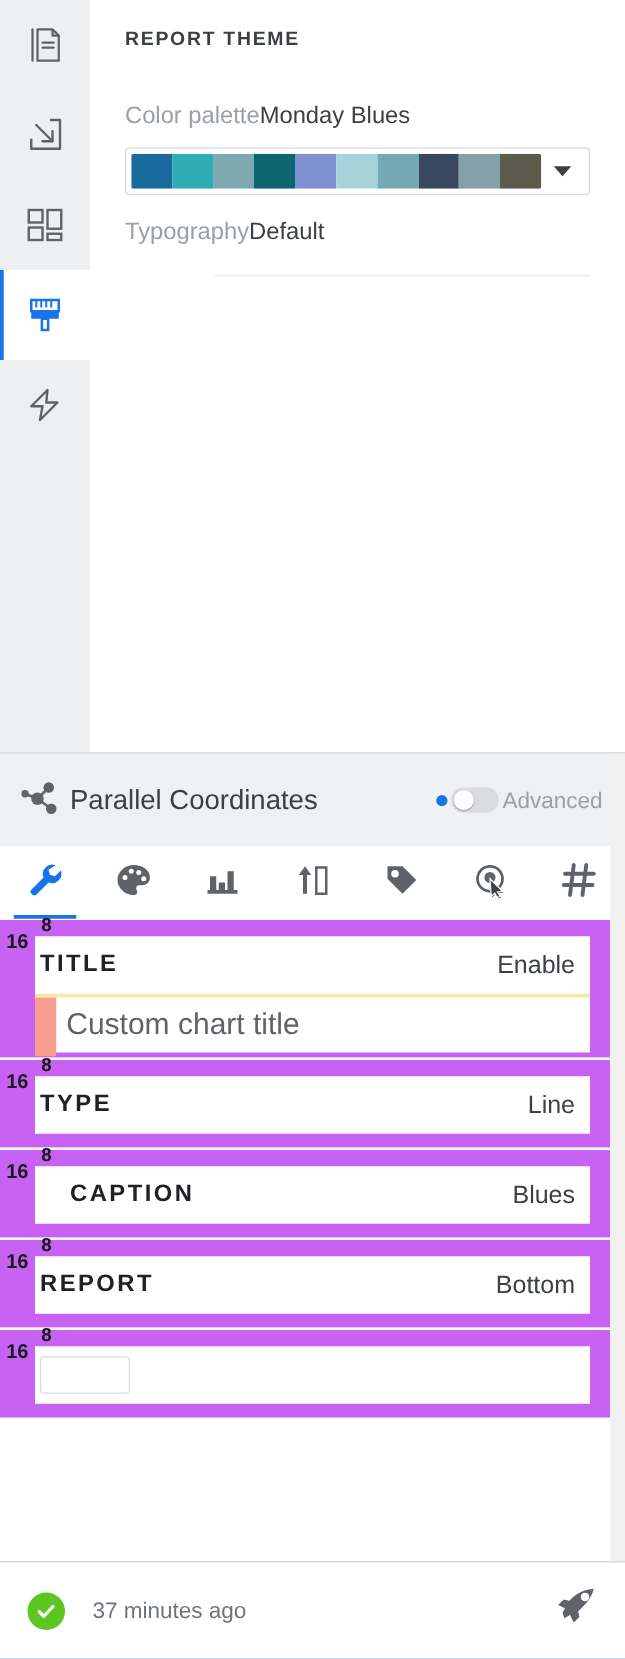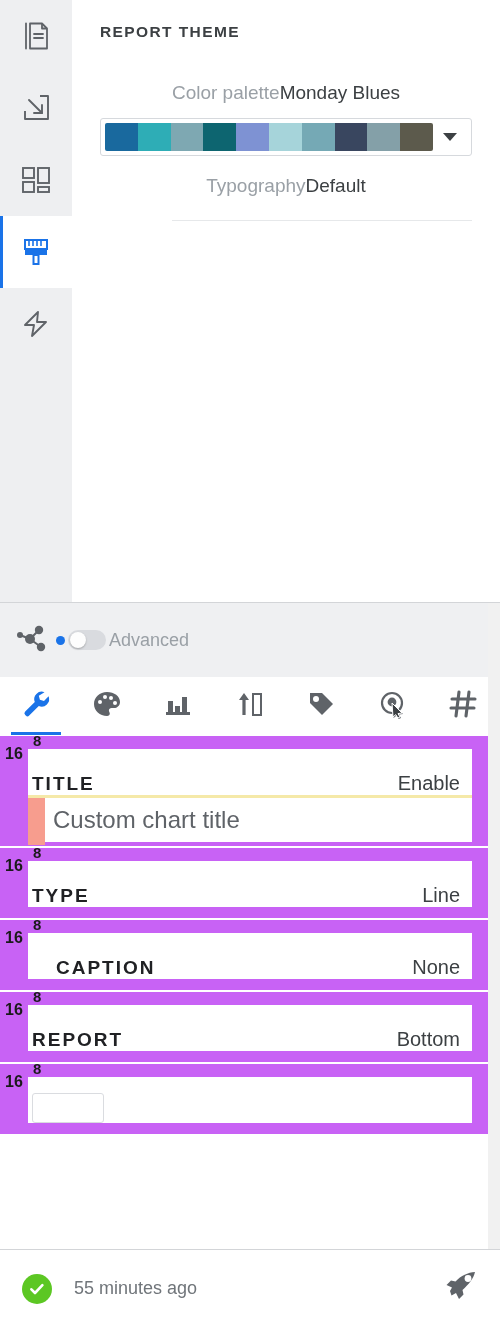--- a/index.html
+++ b/index.html
@@ -28,21 +28,21 @@
   }
   .rail-item svg { display:block; }
 
   .theme-panel { position:absolute; left:72px; top:0; right:0; height:602px; background:#fff; }
   .panel-title {
     position:absolute; left:28px; top:23px;
     font-size:15.5px; font-weight:700; letter-spacing:1.4px; color:#3c4043;
   }
   .prop-row {
     position:absolute; left:28px; right:28px;
-    display:flex; align-items:baseline; justify-content:center;
+    display:flex; align-items:baseline; justify-content:flex-start;
   }
   .prop-label { font-size:19px; color:#9aa0a6; font-weight:400; }
   .prop-value { font-size:19px; color:#3c4043; font-weight:400; }
 
   .palette-wrap {
     position:absolute; left:28px; right:28px; top:118px; height:38px;
     border:1px solid #d6d9dd; border-radius:3px; background:#fff;
     display:flex; align-items:center; padding:0 4px;
   }
   .swatches { display:flex; flex:1; height:28px; border-radius:2px; overflow:hidden; }
@@ -99,21 +99,21 @@
     line-height:1;
   }
   .lbl-8 {
     position:absolute; left:33px; top:-3px; font-size:15px; font-weight:700; color:#1a1a1a;
     line-height:1;
   }
   .card {
     position:absolute; left:28px; width:444px; background:#ffffff;
   }
   .card-main {
-    height:46px; display:flex; align-items:flex-end; justify-content:space-between;
+    height:46px; display:flex; align-items:center; justify-content:space-between;
     padding:0 12px 0 4px;
   }
   .card-key { font-size:19px; font-weight:700; letter-spacing:2px; color:#202124; }
   .card-val { font-size:20px; color:#3c4043; font-weight:400; }
 
   .title-input-wrap {
     position:relative; height:47px; border-top:3px solid #f5e9a8; display:flex; align-items:center;
   }
   .title-input-wrap .pink-marker {
     position:absolute; left:0; top:0; width:17px; height:47px; background:#f79d8e;
@@ -242,20 +242,21 @@
     <div class="chart-header">
       <span class="hdr-icon">
         <svg width="34" height="30" viewBox="0 0 34 30">
           <circle cx="22" cy="5" r="4.2" fill="#5f6368"></circle>
           <circle cx="24" cy="22" r="4.2" fill="#5f6368"></circle>
           <circle cx="13" cy="14" r="5" fill="#5f6368"></circle>
           <circle cx="3" cy="10" r="3" fill="#5f6368"></circle>
           <path d="M13 14 L22 5 M13 14 L24 22 M13 14 L3 10" stroke="#5f6368" stroke-width="2"></path>
         </svg>
       </span>
+      <span class="hdr-title">Parallel Coordinates</span>
       <span class="adv-group">
         <span class="adv-dot"></span>
         <span class="adv-toggle"></span>
         <span class="adv-label">Advanced</span>
       </span>
     </div>
 
     <div class="tabstrip">
 
       <div class="tab active">
@@ -356,21 +357,21 @@
               <span class="card-val">Line</span>
             </div>
           </div>
         </div>
         <div class="spec-row" style="height: 72px; background: rgb(200, 98, 245);">
           <div class="lbl-16">16</div>
           <div class="lbl-8">8</div>
           <div class="card" style="top: 13px; padding-left: 24px;">
             <div class="card-main">
               <span class="card-key">CAPTION</span>
-              <span class="card-val">None</span>
+              <span class="card-val">Blues</span>
             </div>
           </div>
         </div>
         <div class="spec-row" style="height: 72px; background: rgb(200, 98, 245);">
           <div class="lbl-16">16</div>
           <div class="lbl-8">8</div>
           <div class="card" style="top: 13px;">
             <div class="card-main">
               <span class="card-key">REPORT</span>
               <span class="card-val">Bottom</span>
@@ -392,21 +393,21 @@
 
   <div class="scroll-track"></div>
 
   <div class="footer">
     <span class="check-badge">
       <svg width="18" height="18" viewBox="0 0 18 18">
         <path d="M3.4 9.3 L7 13 L14.4 5.2" stroke="#fff" stroke-width="2.6" fill="none" stroke-linecap="round" stroke-linejoin="round"></path>
       </svg>
     </span>
     <span class="footer-text">
-      <div class="footer-time">55 minutes ago</div>
+      <div class="footer-time">37 minutes ago</div>
     </span>
     <span class="rocket">
       <svg width="36" height="34" viewBox="0 0 36 34">
         <path d="M33 2 C26 2.5 19 5.5 13.5 11.5 L9 10.5 L4.5 15 L10 17.5
                  L8 21 L9.5 25.5 L14 23 L17 29 L21.5 24.5 L20.5 20
                  C26.5 14.5 31.5 9 33 2 Z" fill="#5f6368"></path>
         <circle cx="26" cy="8.5" r="3.4" fill="#ffffff"></circle>
       </svg>
     </span>
   </div>

